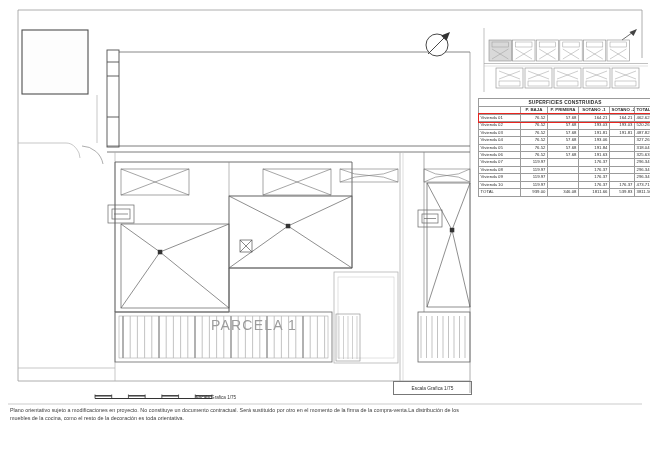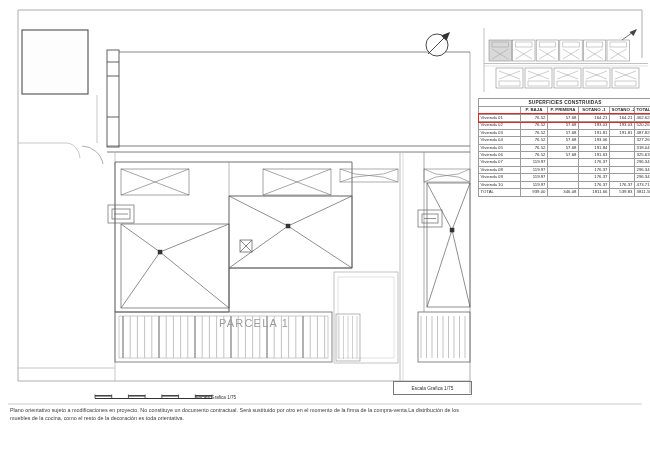--- a/index.html
+++ b/index.html
@@ -1,20 +1,20 @@
 <!DOCTYPE html>
 <html><head>
 <meta charset="utf-8">
 <style>
   html,body{margin:0;padding:0;background:#fff;}
   body{width:650px;height:450px;overflow:hidden;font-family:"Liberation Sans",sans-serif;}
   .sheet{position:absolute;left:0;top:0;width:650px;height:450px;background:#fff;}
   svg.plan{position:absolute;left:0;top:0;}
   .txt{position:absolute;color:#444;}
-  .parcela{left:198px;top:317px;width:112px;text-align:center;font-size:11px;
+  .parcela{left:198px;top:317px;width:112px;text-align:center;font-size:14px;
            letter-spacing:1.2px;color:#9c9c9c;}
   .scalebox{left:393px;top:381px;width:77px;height:12px;border:0.8px solid #777;
             display:flex;align-items:center;justify-content:center;font-size:4.8px;color:#333;}
   .scalebar-label{left:196px;top:394.5px;font-size:4.6px;color:#333;}
   .disc1{left:10px;top:407px;font-size:5.4px;color:#3d3d3d;}
   .disc2{left:10px;top:415px;font-size:5.4px;color:#3d3d3d;}
   .tablewrap{position:absolute;left:478px;top:98px;width:173px;}
   table.areas{border-collapse:collapse;width:173px;table-layout:fixed;}
   table.areas th,table.areas td{border:0.5px solid #9b9b9b;font-weight:normal;
       font-size:4.3px;line-height:1.5;padding:0 1.5px;margin:0;white-space:nowrap;

